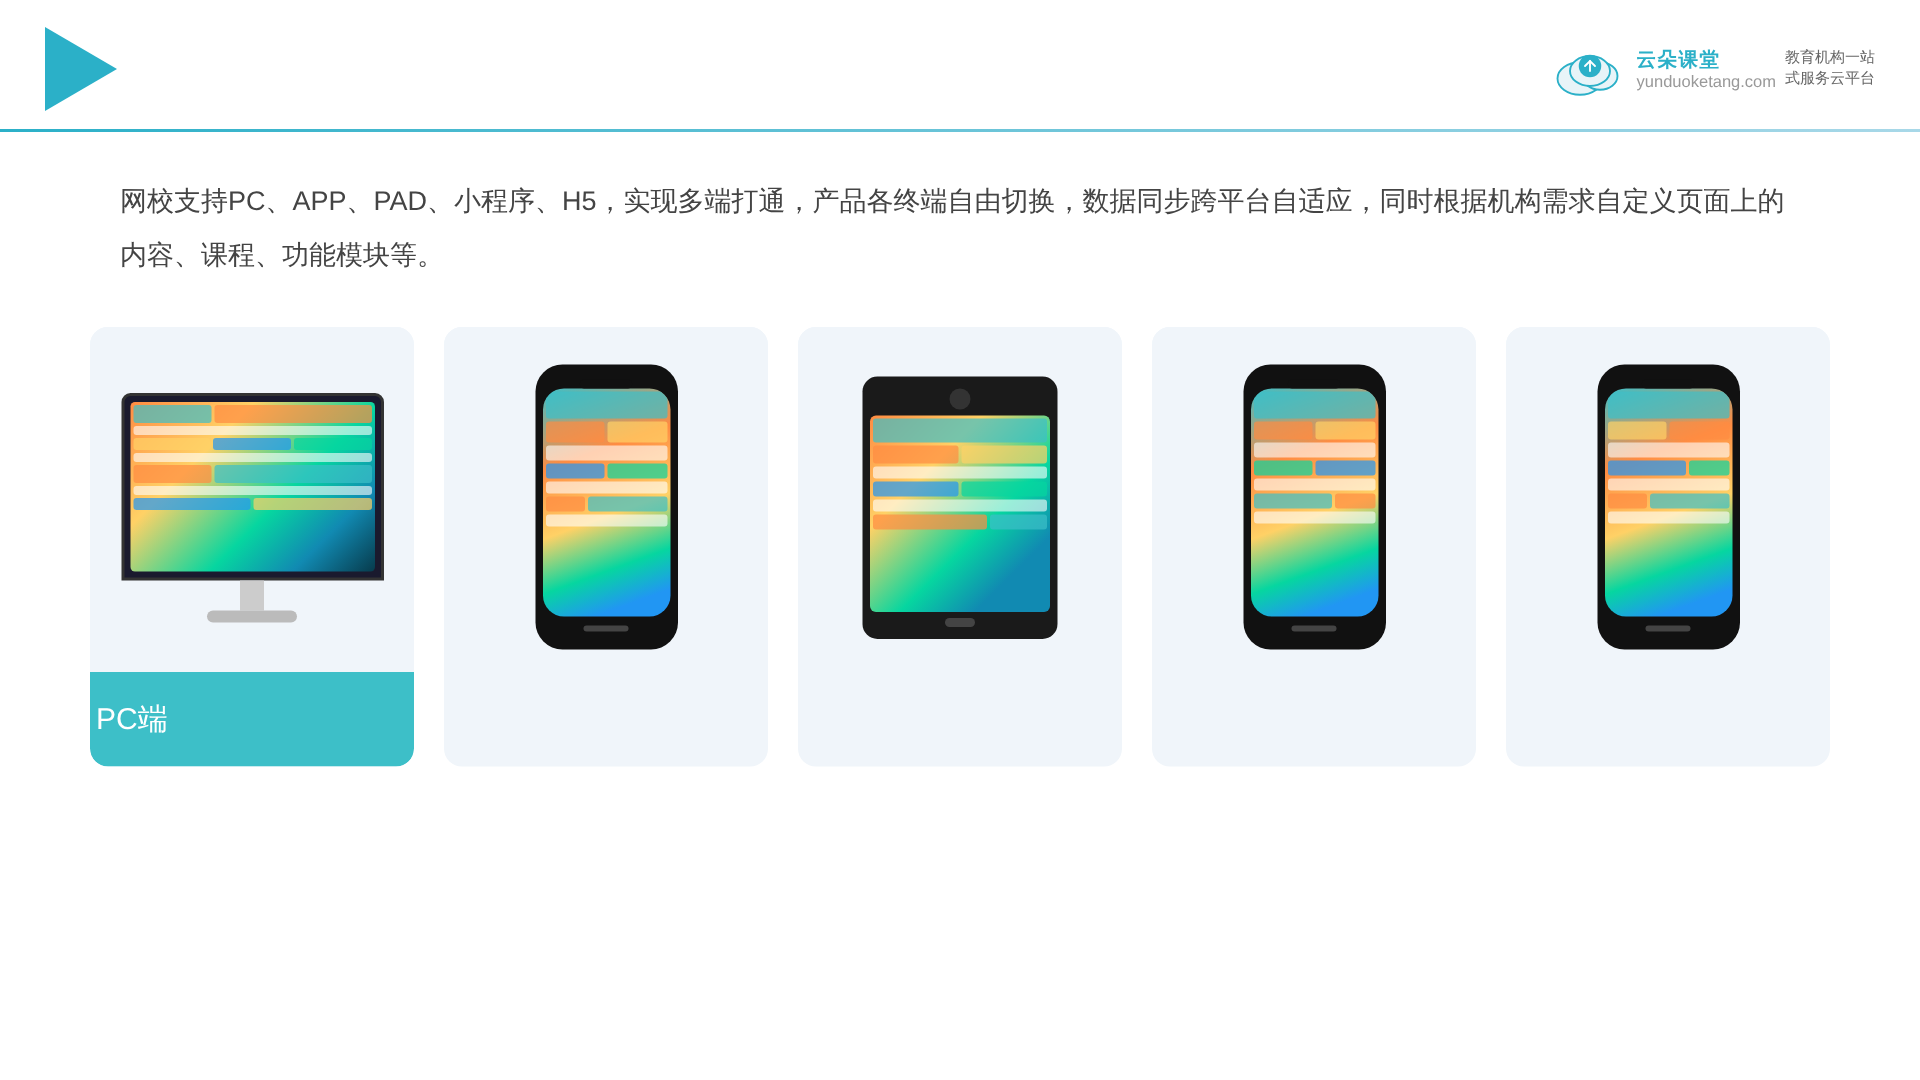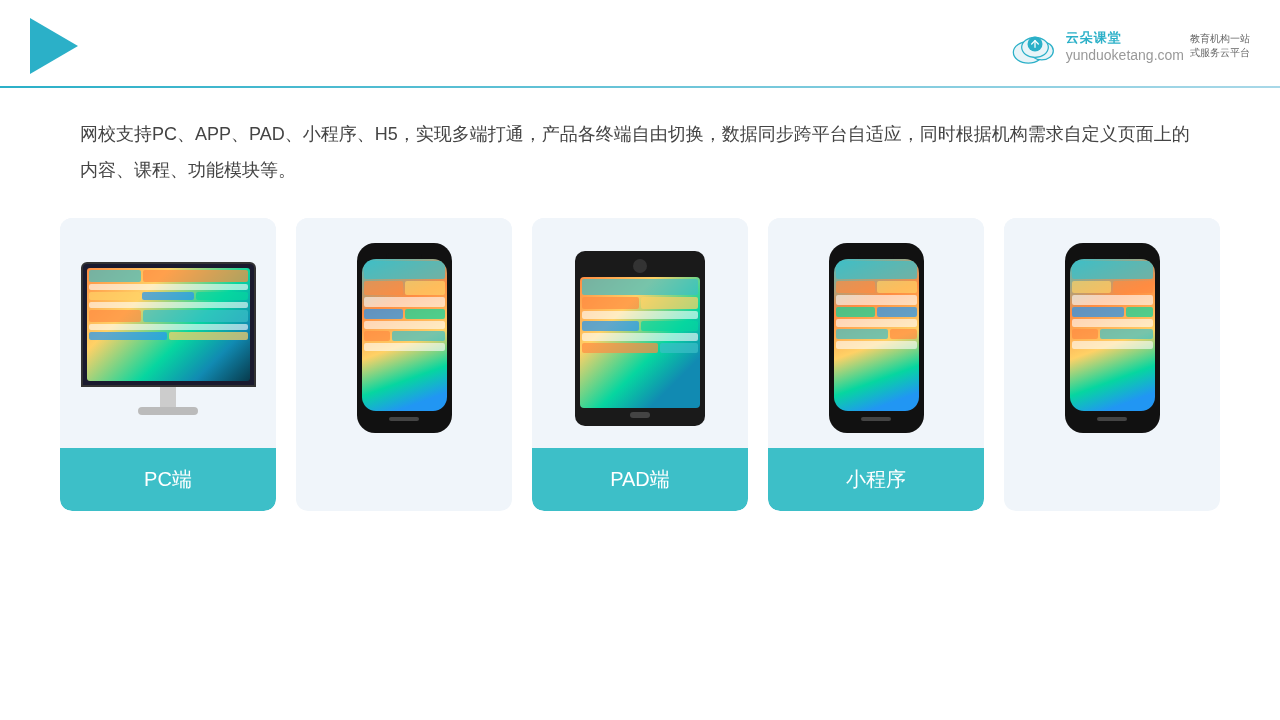--- a/index.html
+++ b/index.html
@@ -55,21 +55,21 @@
       flex-direction: column;
       align-items: flex-start;
     }
     .brand-name {
       font-size: 13px;
       color: #2bb0c8;
       font-weight: bold;
       letter-spacing: 1px;
     }
     .brand-url {
-      font-size: 14px;
+      font-size: 11px;
       color: #999;
     }
     .brand-slogan {
       font-size: 10px;
       color: #666;
       line-height: 1.4;
       text-align: left;
     }
 
     
@@ -110,22 +110,22 @@
       align-items: center;
       justify-content: center;
       padding: 20px 15px 10px 15px;
       background: #f0f5fa;
     }
 
     .card-label {
       background: #3dbfc8;
       color: white;
       font-size: 20px;
-      text-align: center;
-      padding: 18px 16px;
+      text-align: left;
+      padding: 18px 4px;
       font-weight: 500;
       border-radius: 0 0 12px 12px;
     }
 
     
     
     .monitor {
       display: flex;
       flex-direction: column;
       align-items: center;
@@ -397,21 +397,20 @@
               </div>
             <div class="screen-row">
                 <div class="screen-block sb-orange" style="height:10px;flex:2"></div>
                 <div class="screen-block sb-teal" style="height:10px"></div>
               </div>
           </div>
         </div>
         <div class="tablet-bottom-btn"></div>
       </div>
     </div>
-    <div class="card-label">PAD端</div>
   </div>
 
   <div class="card">
     <div class="card-image-area">
       <div class="phone">
         <div class="phone-notch"></div>
         <div class="phone-screen">
           <div class="screen-inner">
             <div class="screen-row">
                 <div class="screen-block sb-teal" style="height:18px"></div>
@@ -435,21 +434,20 @@
                 <div class="screen-block sb-orange" style="height:10px"></div>
               </div>
             <div class="screen-row">
                 <div class="screen-block sb-white" style="height:8px;flex:3"></div>
               </div>
           </div>
         </div>
         <div class="phone-home-bar"></div>
       </div>
     </div>
-    <div class="card-label">小程序</div>
   </div>
 
   <div class="card">
     <div class="card-image-area">
       <div class="phone">
         <div class="phone-notch"></div>
         <div class="phone-screen">
           <div class="screen-inner">
             <div class="screen-row">
                 <div class="screen-block sb-teal" style="height:18px"></div>

